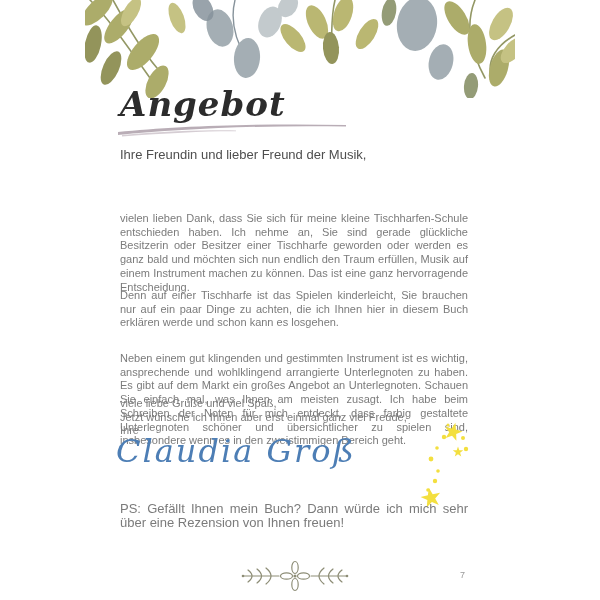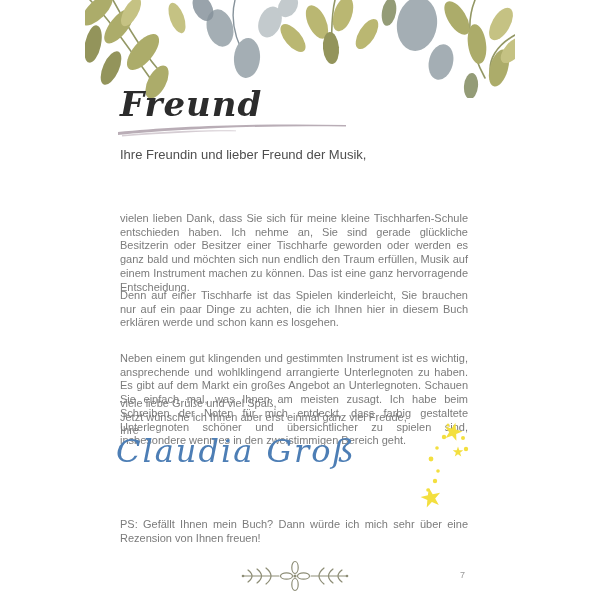--- a/index.html
+++ b/index.html
@@ -87,23 +87,23 @@
   .stars-decoration {
     position: absolute;
     left: 400px;
     top: 418px;
     width: 88px;
     height: 92px;
   }
   .ps {
     position: absolute;
     left: 120px;
-    top: 507px;
+    top: 489px;
     width: 348px;
-    font-size: 11px;
+    font-size: 13px;
     line-height: 13.7px;
     color: #7b7b7b;
     text-align: justify;
   }
   .ornament-bottom {
     position: absolute;
     left: 239px;
     top: 560px;
     width: 112px;
     height: 32px;
@@ -240,21 +240,21 @@
         <g transform="translate(304,12) rotate(10)">
             <ellipse rx="7" ry="14"></ellipse>
           </g>
         <g transform="translate(386,86) rotate(5)">
             <ellipse rx="7" ry="13"></ellipse>
           </g>
       </g>
     </g>
   </svg>
 
-  <h1 class="title">Freund</h1>
+  <h1 class="title">Angebot</h1>
 
   <svg class="title-underline" viewBox="0 0 232 16" preserveAspectRatio="none">
     <path d="M2,10 C60,4 150,1 230,3 L230,4.6 C152,2.8 62,7 2,13 Z" fill="#b1a4ae" opacity="0.9"></path>
     <path d="M6,13 C50,9 90,8 120,8.4 L120,9.2 C90,9 52,11 6,14.4 Z" fill="#c3b8c0" opacity="0.7"></path>
   </svg>
 
   <div class="greeting">Ihre Freundin und lieber Freund der Musik,</div>
 
   <p class="para para-1">vielen lieben Dank, dass Sie sich für meine kleine Tischharfen-Schule entschieden haben. Ich nehme an, Sie sind gerade glückliche Besitzerin oder Besitzer einer Tischharfe geworden oder werden es ganz bald und möchten sich nun endlich den Traum erfüllen, Musik auf einem Instrument machen zu können. Das ist eine ganz hervorragende Entscheidung.</p>
   <p class="para para-2">Denn auf einer Tischharfe ist das Spielen kinderleicht, Sie brauchen nur auf ein paar Dinge zu achten, die ich Ihnen hier in diesem Buch erklären werde und schon kann es losgehen.</p>

